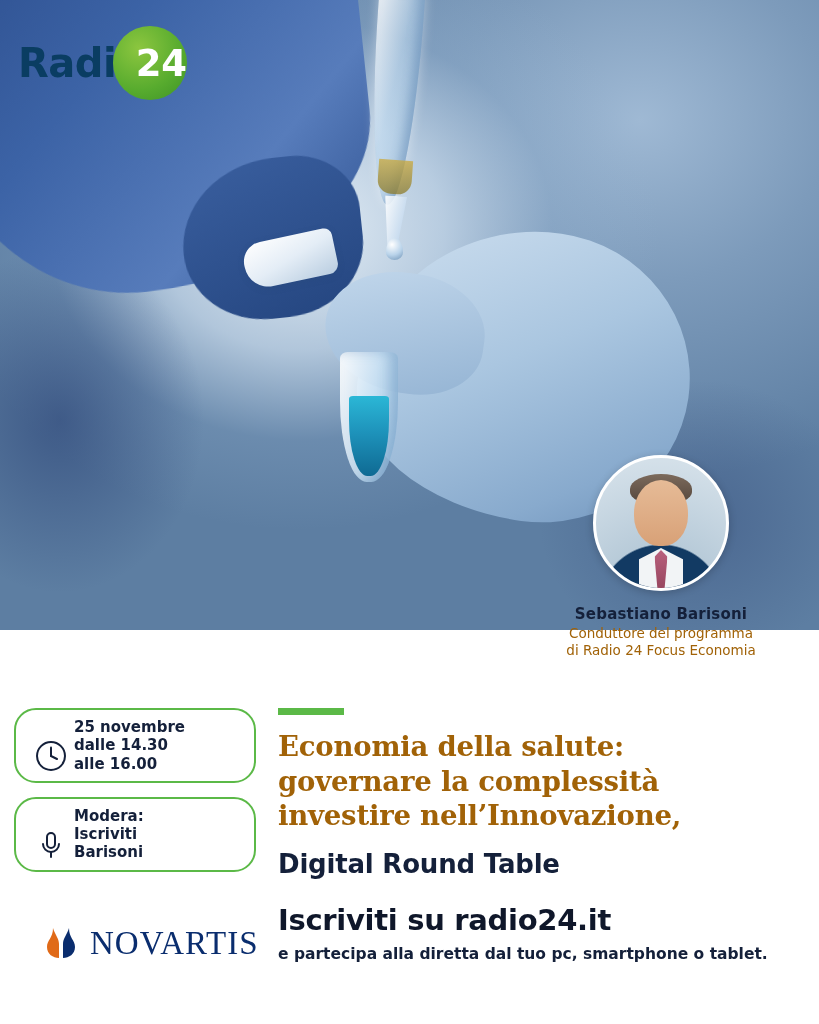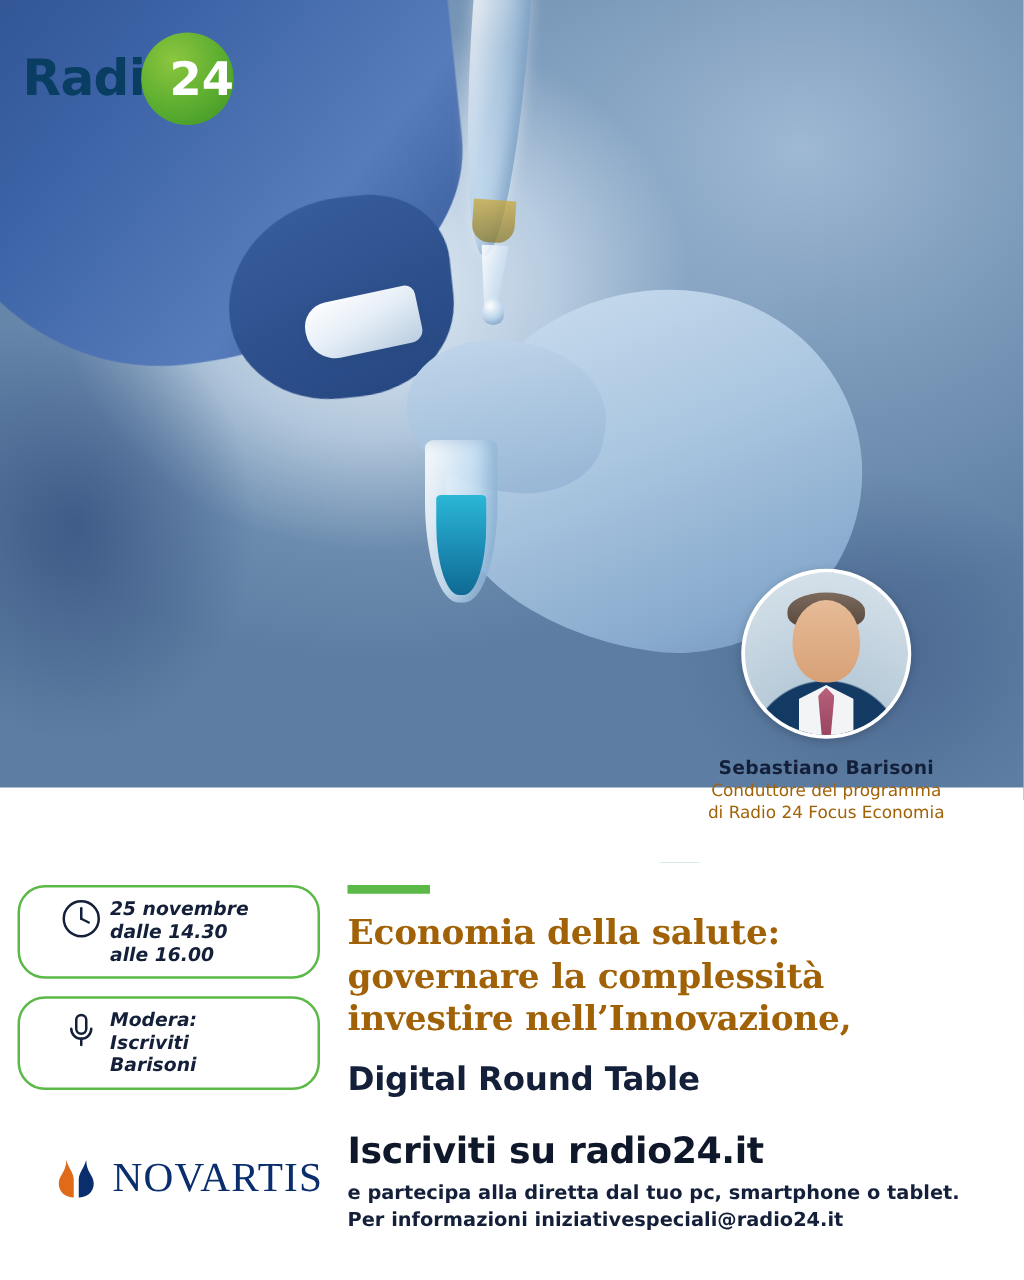--- a/index.html
+++ b/index.html
@@ -346,28 +346,27 @@
   }
 
   .info-col {
     position: absolute;
     left: 14px;
     top: 18px;
     width: 242px;
   }
   .info-pill {
     display: flex;
-    align-items: flex-start;
+    align-items: flex-end;
     border: 2px solid #5bb947;
     border-radius: 22px;
-    padding: 8px 26px;
+    padding: 8px 12px;
     margin-bottom: 14px;
     min-height: 56px;
     box-sizing: border-box;
-    font-style: italic;
   }
   .pill-icon {
     flex: 0 0 auto;
     width: 46px;
     display: flex;
     align-items: center;
     justify-content: center;
   }
   .pill-text {
     font-family: "DejaVu Sans", sans-serif;
@@ -536,18 +535,17 @@
       <div class="accent-bar"></div>
       <div class="title">
         <div>Economia della salute:</div>
         <div>governare la complessità</div>
         <div>investire nell’Innovazione,</div>
       </div>
       <div class="subtitle">Digital Round Table</div>
       <div class="cta">Iscriviti su radio24.it</div>
       <div class="cta-sub">
         <div>e partecipa alla diretta dal tuo pc, smartphone o tablet.</div>
-        <div>Per informazioni iniziativespeciali@radio24.it</div>
       </div>
     </div>
 
   </div>
 </div>
 
 </body></html>

